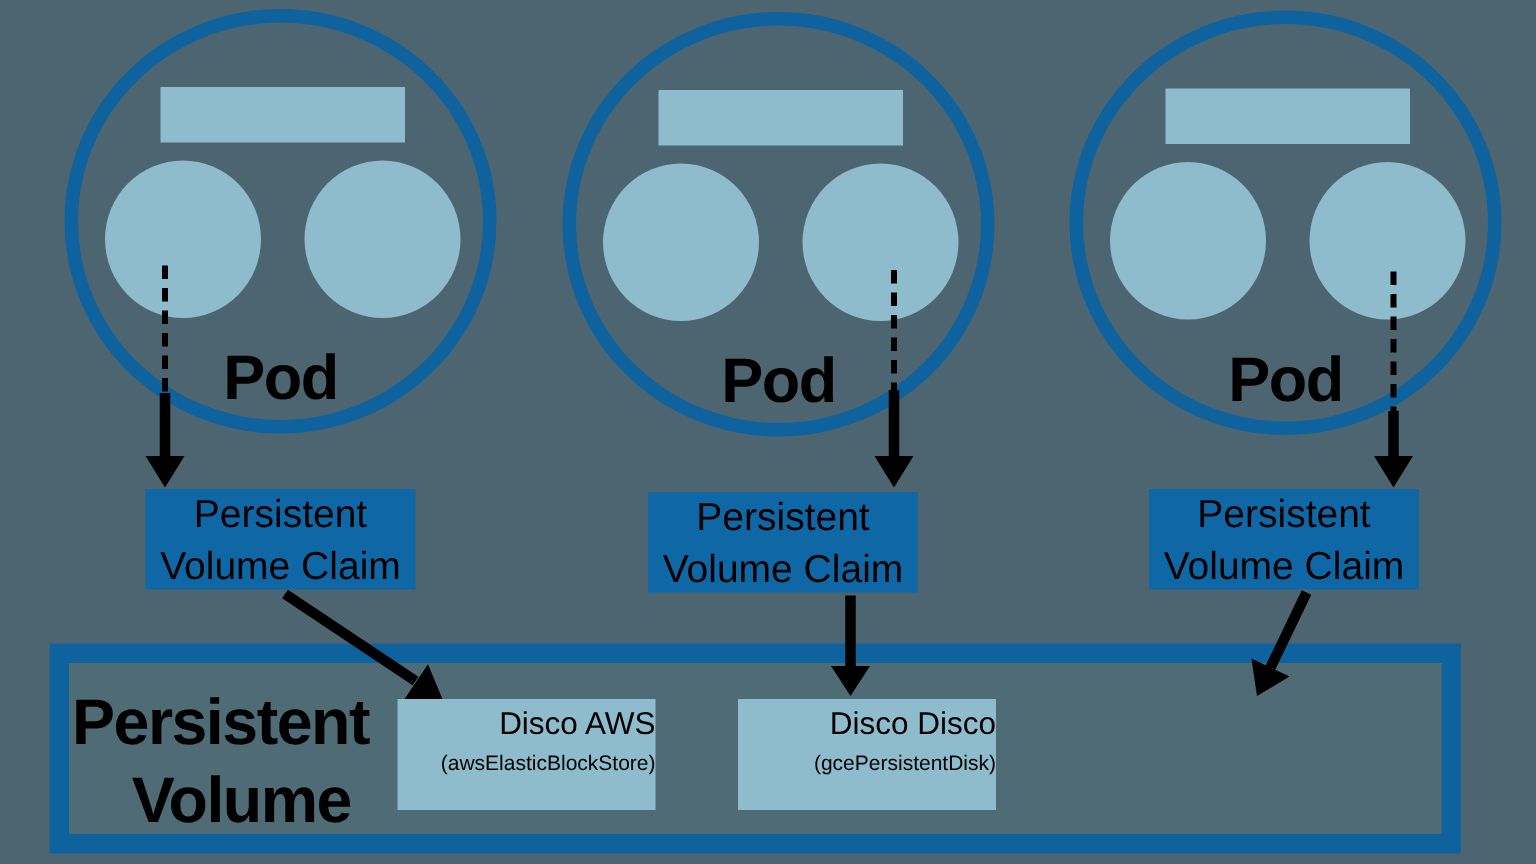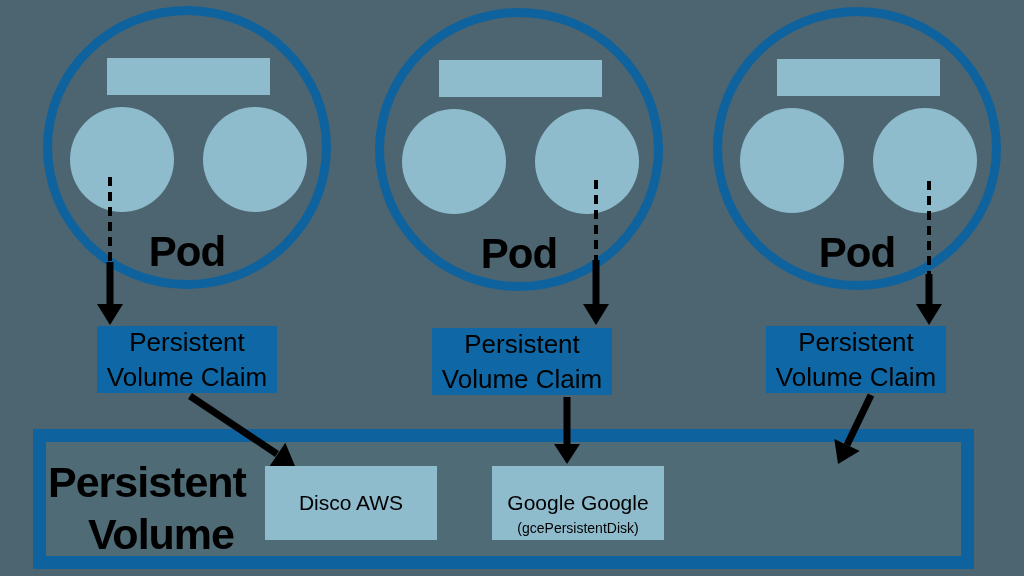--- a/index.html
+++ b/index.html
@@ -48,21 +48,21 @@
     position:absolute;left:33px;top:429px;width:941px;height:140px;box-sizing:border-box;
     border:13px solid var(--outline);background:var(--pvbg);
   }
   .pv-label{
     position:absolute;left:2px;top:14px;width:186px;text-align:right;
     font-size:43px;font-weight:700;line-height:1.22;letter-spacing:-1px;
   }
   .vol{
     position:absolute;top:24px;width:172px;height:74px;box-sizing:border-box;
     background:var(--light);
-    display:flex;flex-direction:column;align-items:center;padding-top:24px;
+    display:flex;flex-direction:column;align-items:flex-end;padding-top:4px;
   }
   #vol-0{left:219px;} #vol-1{left:446px;} #vol-2{left:706px;}
   .vol-title{font-size:21px;line-height:1.2;}
   .vol-sub{font-size:14px;line-height:1.3;margin-top:4px;}
   
   .connectors{position:absolute;left:0;top:0;pointer-events:none;}
 </style>
 </head>
 <body>
 
@@ -97,23 +97,24 @@
   </div>
   <div class="pvc" id="pvc-2">
     <span>Persistent Volume Claim</span>
   </div>
 
   <div class="pv">
     <div class="pv-label">Persistent Volume</div>
 
     <div class="vol" id="vol-0">
       <div class="vol-title">Disco AWS</div>
+      <div class="vol-sub">(awsElasticBlockStore)</div>
     </div>
     <div class="vol" id="vol-1">
-      <div class="vol-title">Google Google</div>
+      <div class="vol-title">Disco Disco</div>
       <div class="vol-sub">(gcePersistentDisk)</div>
     </div>
   </div>
 
   <svg class="connectors" width="1024" height="576" viewBox="0 0 1024 576">
 
     <g stroke="#000" stroke-width="4" fill="none" stroke-dasharray="9 6">
       <path d="M110 177 L110 264"></path>
       <path d="M596 180 L596 262"></path>
       <path d="M929 181 L929 276"></path>

